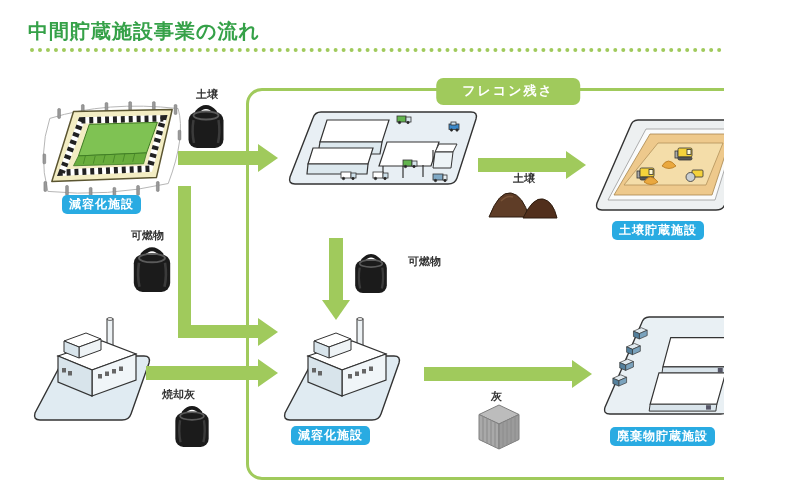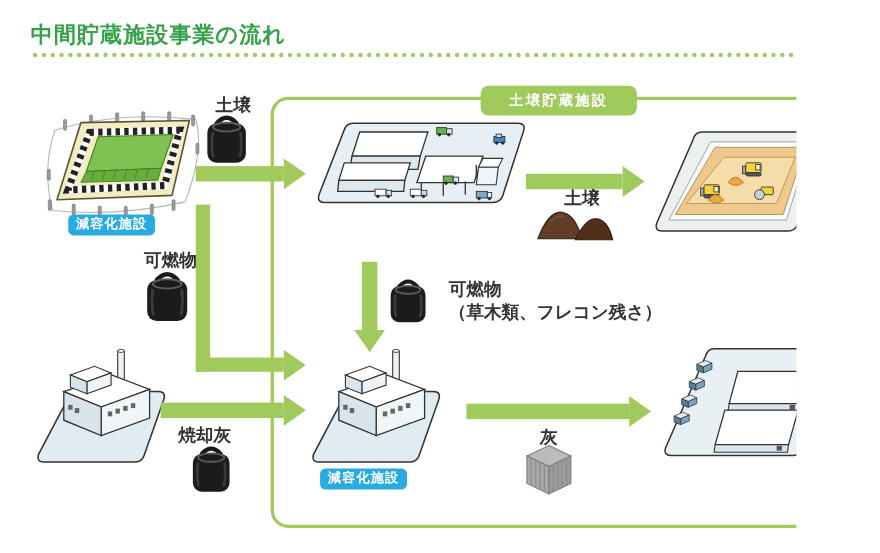--- a/index.html
+++ b/index.html
@@ -4,21 +4,21 @@
 <style>
   :root{
     --accent-green:#a0ca5c;
     --title-green:#35a148;
     --badge-blue:#29abe2;
     --text-dark:#333333;
   }
   html,body{margin:0;padding:0;background:#fff;}
   .canvas{
     position:relative;width:724px;height:503px;background:#fff;overflow:hidden;
-    font-family:Liberation Mono, monospace;
+    font-family:Liberation Sans, sans-serif;
   }
   .page-title{
     position:absolute;left:28px;top:18px;font-size:20px;font-weight:bold;
     color:var(--title-green);letter-spacing:1px;margin:0;
   }
   .dotted-line{
     position:absolute;left:30px;top:48px;width:740px;height:0;
     border-bottom:4px dotted var(--accent-green);
   }
   .storage-box{
@@ -29,21 +29,21 @@
     position:absolute;top:-13px;left:50%;transform:translateX(-50%);
     background:var(--accent-green);color:#fff;font-size:13px;font-weight:bold;
     padding:4px 26px 5px;border-radius:7px;white-space:nowrap;letter-spacing:2px;
   }
   .badge-blue{
     position:absolute;background:var(--badge-blue);color:#fff;font-size:12px;
     font-weight:bold;line-height:1;padding:3px 7px 4px;border-radius:5px;
     white-space:nowrap;letter-spacing:1px;
   }
   .flow-label{
-    position:absolute;font-size:16px;font-weight:600;color:var(--text-dark);
+    position:absolute;font-size:11px;font-weight:600;color:var(--text-dark);
     line-height:1.3;white-space:nowrap;
   }
   .illus{position:absolute;}
   .arrow-shaft{position:absolute;background:var(--accent-green);}
   .ah-right{
     position:absolute;width:0;height:0;
     border-top:14px solid transparent;border-bottom:14px solid transparent;
     border-left:20px solid var(--accent-green);
   }
   .ah-down{
@@ -57,21 +57,21 @@
 </style>
 </head>
 <body>
 
 <div class="canvas">
 
   <h1 class="page-title">中間貯蔵施設事業の流れ</h1>
   <div class="dotted-line"></div>
 
   <div class="storage-box">
-    <div class="storage-box-label">土壌貯蔵施設</div>
+    <div class="storage-box-label">フレコン残さ</div>
   </div>
 
   <svg class="illus" style="left:38px;top:96px;width:148px;height:104px" viewBox="0 0 150 104">
     <path d="M12,22 Q70,4 142,12 Q150,40 132,88 Q70,102 10,96 Q0,58 12,22 Z" fill="none" stroke="#b5b5b5" stroke-width="1"></path>
     <g fill="#9a9a9a" stroke="#6e6e6e" stroke-width="0.5">
       <rect x="20" y="12" width="2.8" height="10" rx="1"></rect>
         <rect x="44" y="8" width="2.8" height="10" rx="1"></rect>
       <rect x="68" y="6" width="2.8" height="10" rx="1"></rect>
         <rect x="92" y="5" width="2.8" height="10" rx="1"></rect>
       <rect x="116" y="5" width="2.8" height="10" rx="1"></rect>
@@ -186,21 +186,20 @@
 
   <svg class="illus" style="left:352px;top:250px;width:38px;height:46px" viewBox="0 0 42 50">
     <path d="M12,11 Q21,1 30,11" fill="none" stroke="#191919" stroke-width="4" stroke-linecap="round"></path>
     <rect x="3.5" y="11" width="35" height="36" rx="8.5" fill="#1b1b1b"></rect>
     <ellipse cx="21" cy="14.5" rx="12.5" ry="4" fill="none" stroke="#5a5a5a" stroke-width="1.8"></ellipse>
     <path d="M8.5,19 Q6.5,31 9,42" fill="none" stroke="#3b3b3b" stroke-width="2.5"></path>
     <path d="M33.5,19 Q35.5,31 33,42" fill="none" stroke="#3b3b3b" stroke-width="2.5"></path>
   </svg>
   <div class="flow-label" style="left:408px;top:254px">
     <div>可燃物</div>
-    <div>（草木類、フレコン残さ）</div>
   </div>
 
   <div class="arrow-shaft" style="left:478px;top:158px;width:88px;height:14px"></div>
   <div class="ah-right" style="left:566px;top:151px"></div>
   <div class="flow-label" style="left:513px;top:171px">土壌</div>
   <svg class="illus" style="left:487px;top:183px;width:72px;height:38px" viewBox="0 0 72 38">
     <path d="M2,34 Q12,8 24,10 Q36,12 42,34 Z" fill="#5f3d27" stroke="#2f1d10" stroke-width="1"></path>
     <path d="M36,35 Q46,14 56,16 Q66,18 70,35 Z" fill="#512f1c" stroke="#2f1d10" stroke-width="1"></path>
     <path d="M14,18 Q20,12 26,14" fill="none" stroke="#7a5438" stroke-width="1.5"></path>
   </svg>
@@ -222,20 +221,21 @@
       <rect x="9" y="1.5" width="4" height="5" fill="#fff8d0"></rect>
       <rect x="0" y="9" width="14" height="3" rx="1.5" fill="#555"></rect>
     </g>
     <g transform="translate(94,54)" stroke="#333" stroke-width="0.8">
       <rect x="4" y="0" width="11" height="7" rx="1" fill="#f5d23b"></rect>
       <circle cx="2.5" cy="7" r="4.5" fill="#c9ced1"></circle>
     </g>
     <path d="M68,50 Q74,40 82,50 Q75,55 68,50 Z" fill="#eaa83e" stroke="#b5791f" stroke-width="0.8"></path>
     <path d="M50,66 Q56,56 64,66 Q57,71 50,66 Z" fill="#eaa83e" stroke="#b5791f" stroke-width="0.8"></path>
   </svg>
+  <div class="badge-blue" style="left:612px;top:221px">土壌貯蔵施設</div>
 
   <svg class="illus" style="left:32px;top:310px;width:122px;height:118px" viewBox="0 0 122 118">
     <path d="M38,46 L112,46 Q119,46 117,53 L99,104 Q97,110 90,110 L8,110 Q1,110 3,103 L30,52 Q32,46 38,46 Z" fill="#e0ebf2" stroke="#333" stroke-width="1.4"></path>
     <g>
       <rect x="75" y="9" width="6" height="28" fill="#edf2f5" stroke="#333" stroke-width="1"></rect>
       <ellipse cx="78" cy="9" rx="3" ry="1.4" fill="#fff" stroke="#333" stroke-width="0.8"></ellipse>
     </g>
     <path d="M26,46 L70,31 L104,44 L60,60 Z" fill="#fff" stroke="#333" stroke-width="1.2"></path>
     <path d="M60,60 L104,44 L104,70 L60,86 Z" fill="#f0f5f8" stroke="#333" stroke-width="1.2"></path>
     <path d="M26,46 L60,60 L60,86 L26,72 Z" fill="#d8e4eb" stroke="#333" stroke-width="1.2"></path>
@@ -329,15 +329,16 @@
           <path d="M6,6 L14,2.5 L14,8 L6,11.5 Z" fill="#7ba3bd"></path>
           <path d="M0,3.5 L6,6 L6,11.5 L0,9 Z" fill="#54809c"></path>
         </g>
       <g transform="translate(13,62)">
           <path d="M0,3.5 L8,0 L14,2.5 L6,6 Z" fill="#e2ebf0"></path>
           <path d="M6,6 L14,2.5 L14,8 L6,11.5 Z" fill="#7ba3bd"></path>
           <path d="M0,3.5 L6,6 L6,11.5 L0,9 Z" fill="#54809c"></path>
         </g>
     </g>
   </svg>
+  <div class="badge-blue" style="left:610px;top:427px">廃棄物貯蔵施設</div>
 
 
 </div>
 
 </body></html>

